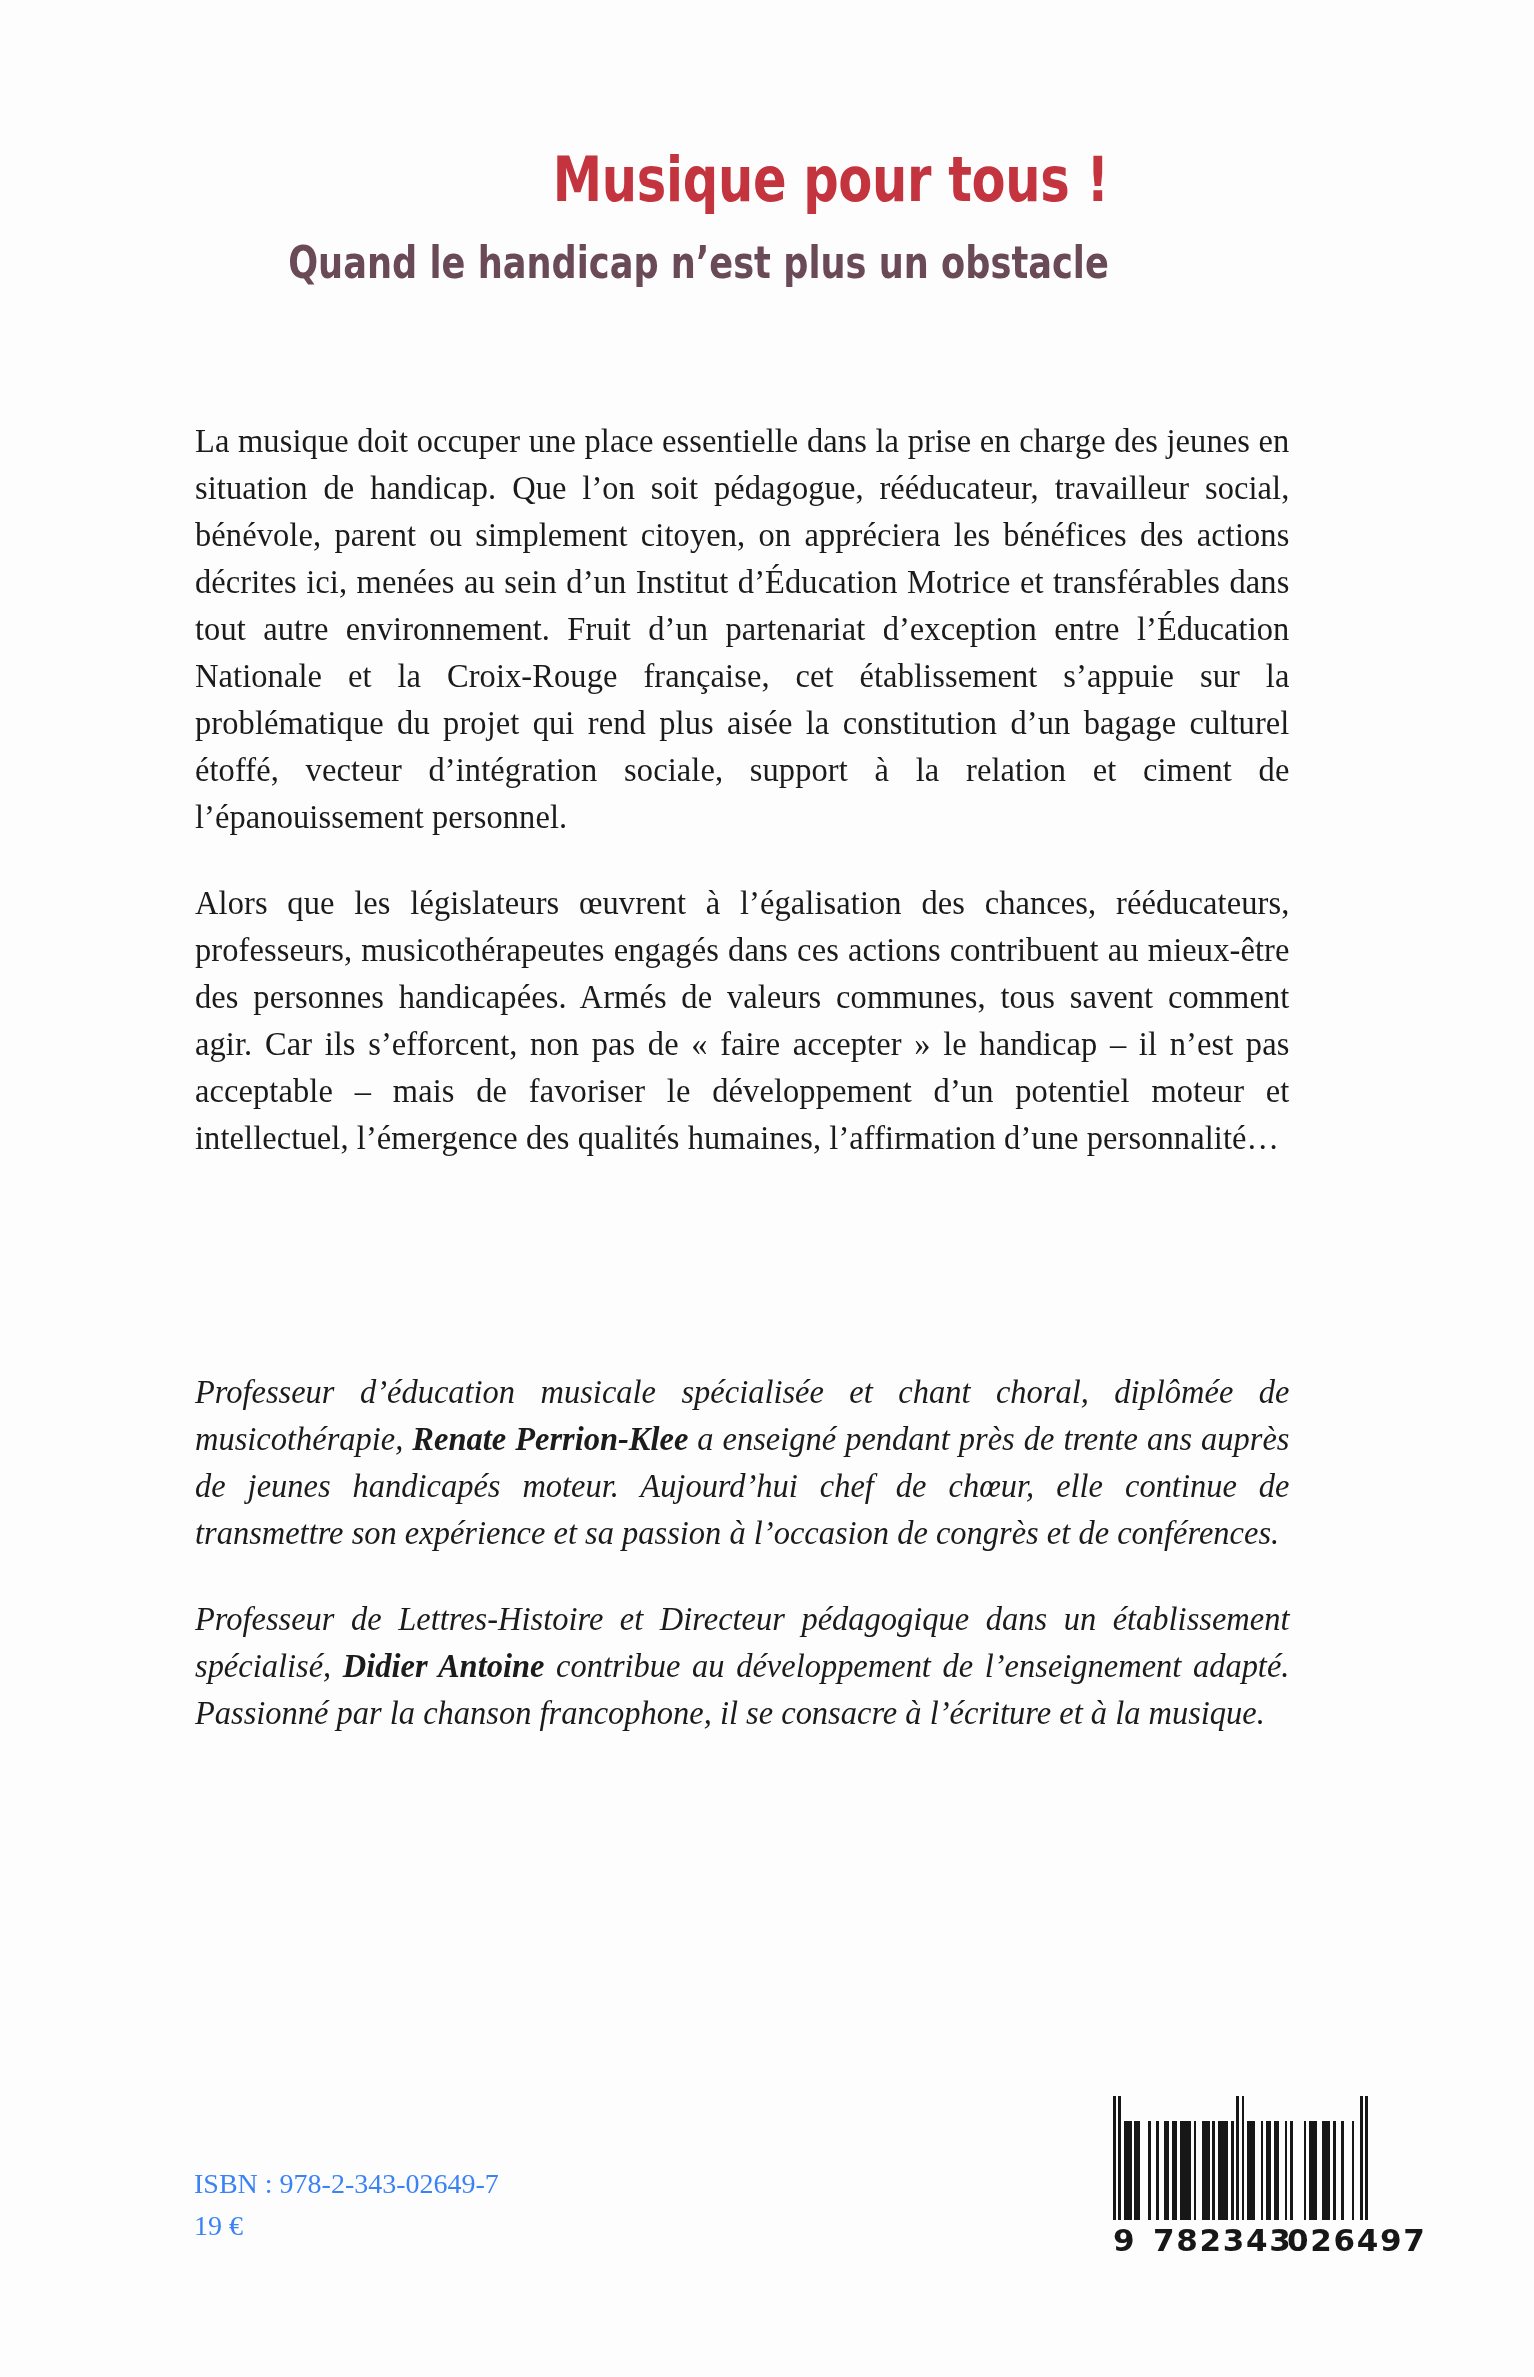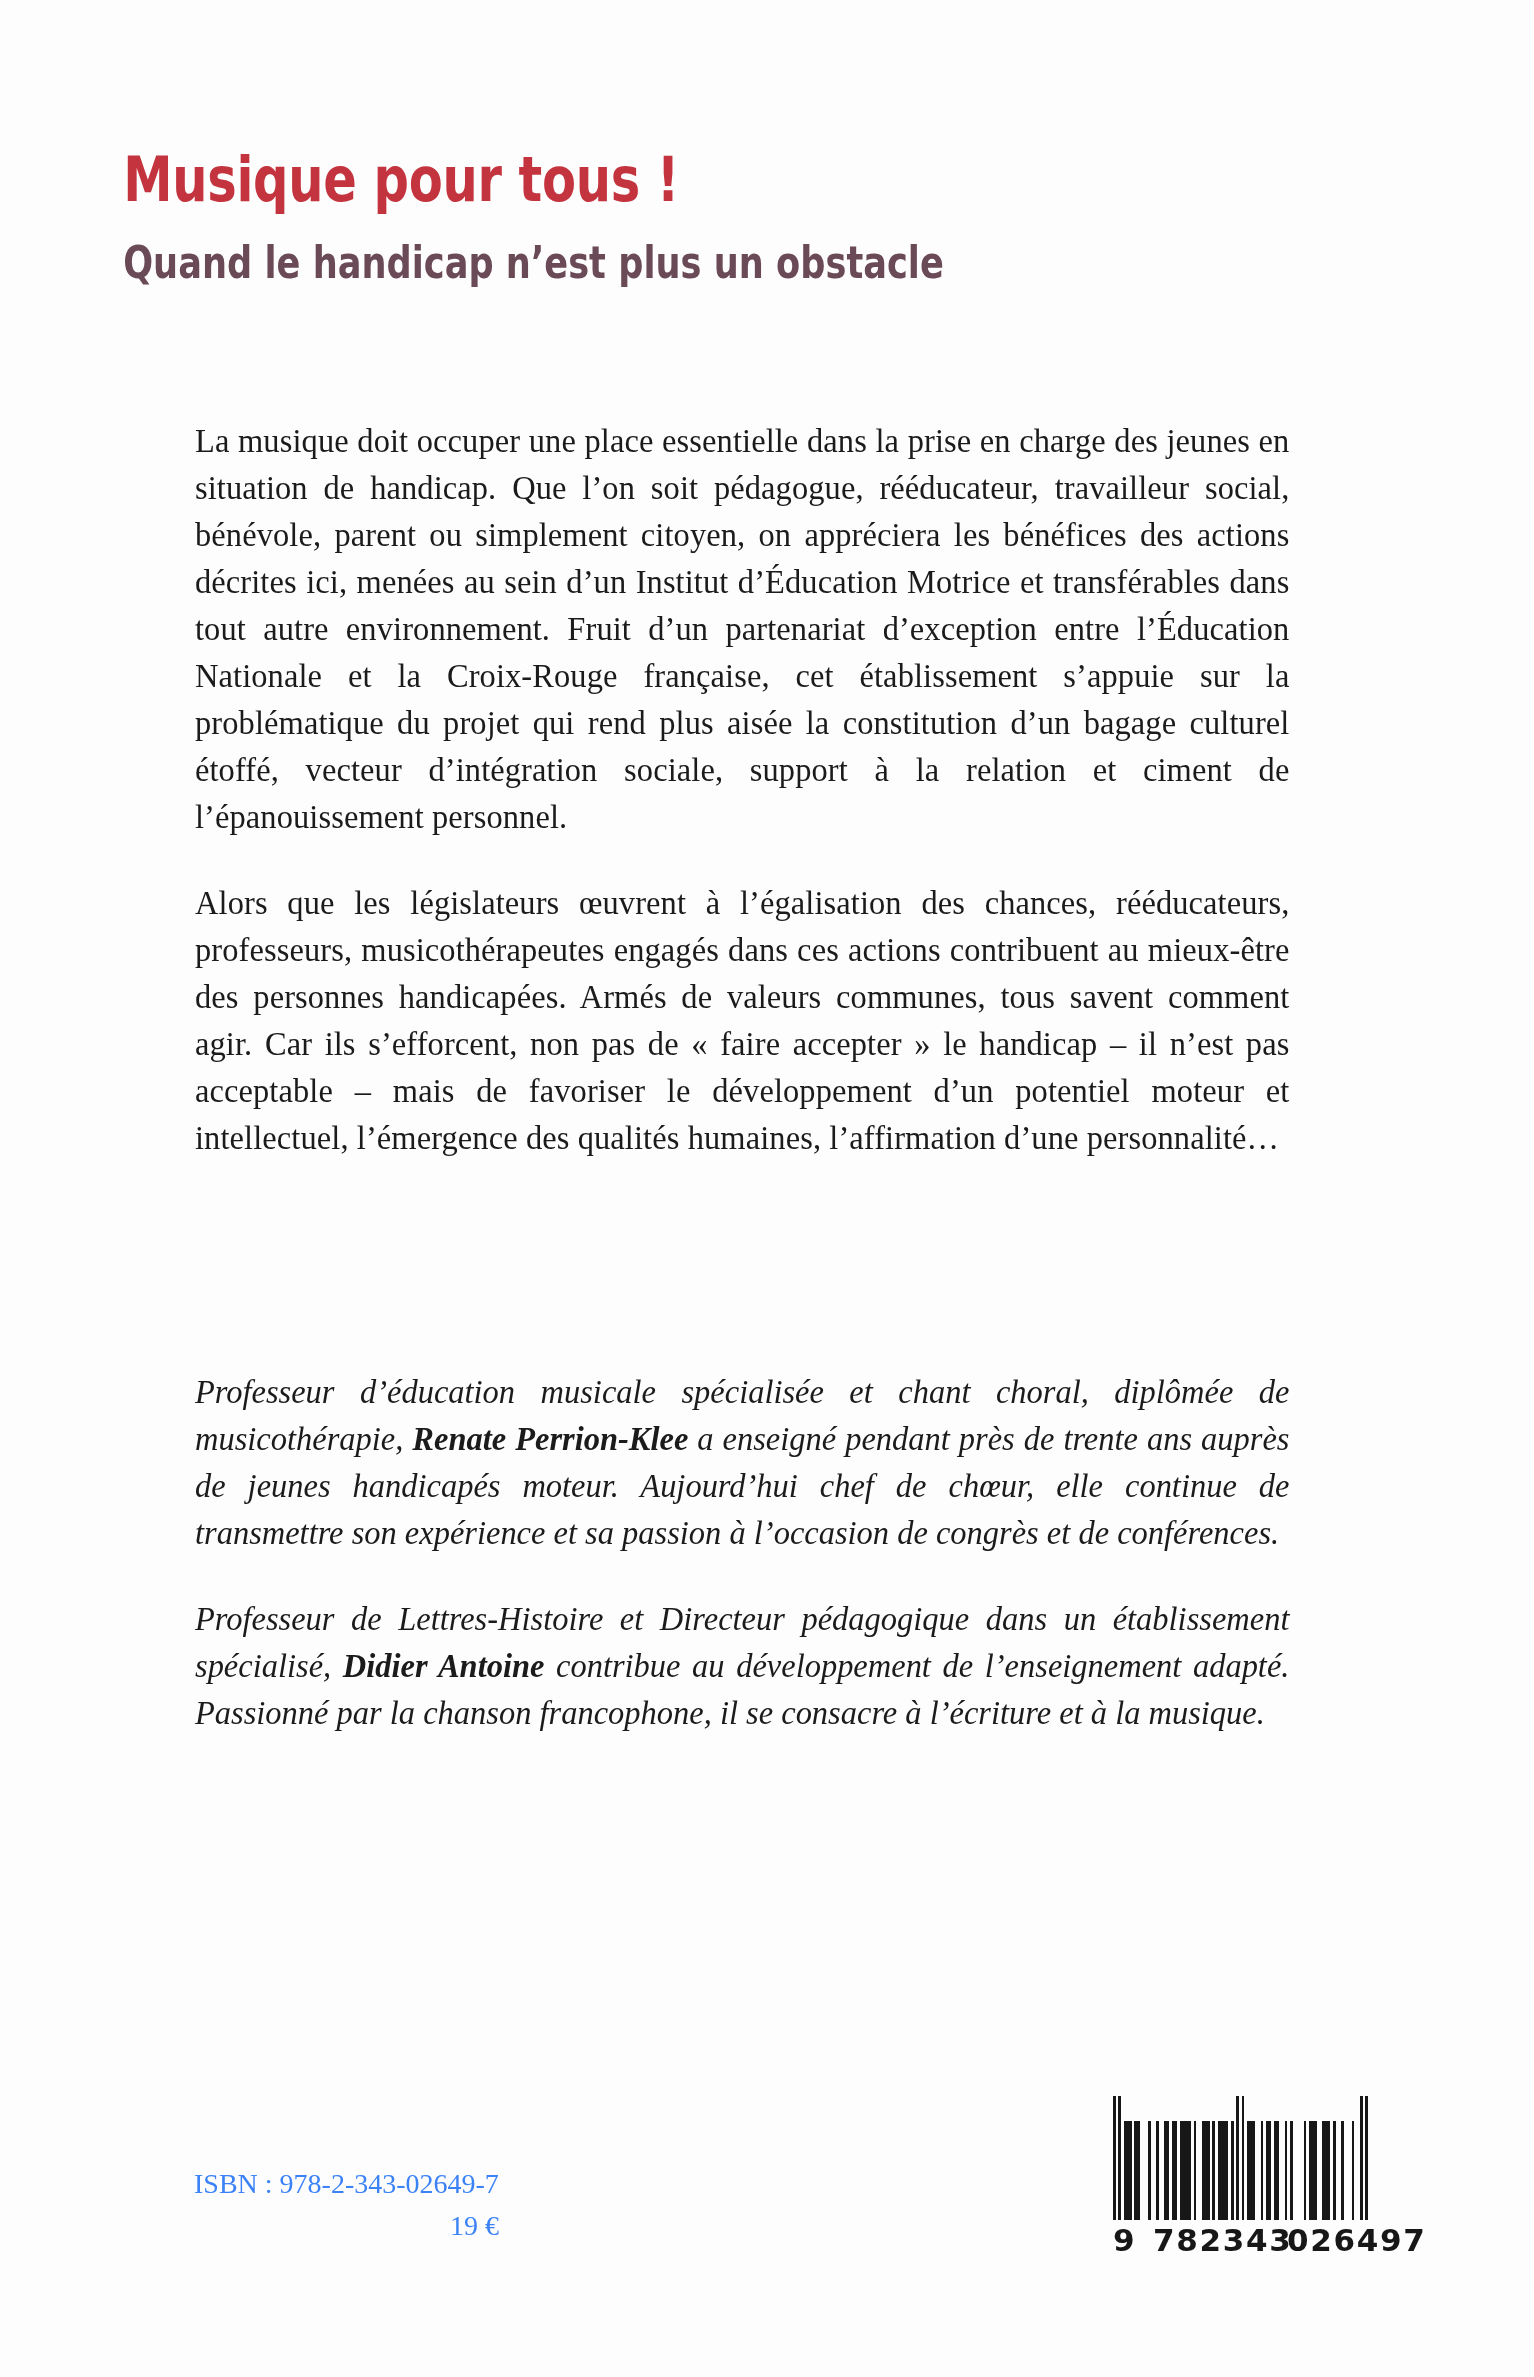--- a/index.html
+++ b/index.html
@@ -23,21 +23,21 @@
     inset: 0;
     background: #fdfdfd;
   }
 
   
   .title-block {
     position: absolute;
     top: 149px;
     left: 0;
     width: 1232px;
-    text-align: left;
+    text-align: right;
   }
   .book-title {
     font-family: "DejaVu Sans", "Liberation Sans", sans-serif;
     font-weight: 700;
     font-size: 62px;
     line-height: 1.0;
     letter-spacing: -0.4px;
     color: #c4343f;
     transform: scaleX(0.80);
     transform-origin: center top;
@@ -106,21 +106,21 @@
   .isbn-block {
     position: absolute;
     left: 194px;
     top: 2163px;
     font-family: "Liberation Serif", "DejaVu Serif", serif;
     font-size: 28px;
     line-height: 42px;
     color: #3b82f6;
   }
   .isbn-line { white-space: nowrap; }
-  .price-line { white-space: nowrap; text-align: right; }
+  .price-line { white-space: nowrap; }
 
   
   .barcode-block {
     position: absolute;
     left: 1113px;
     top: 2096px;
     width: 277px;
   }
   .barcode-bars {
     display: flex;

